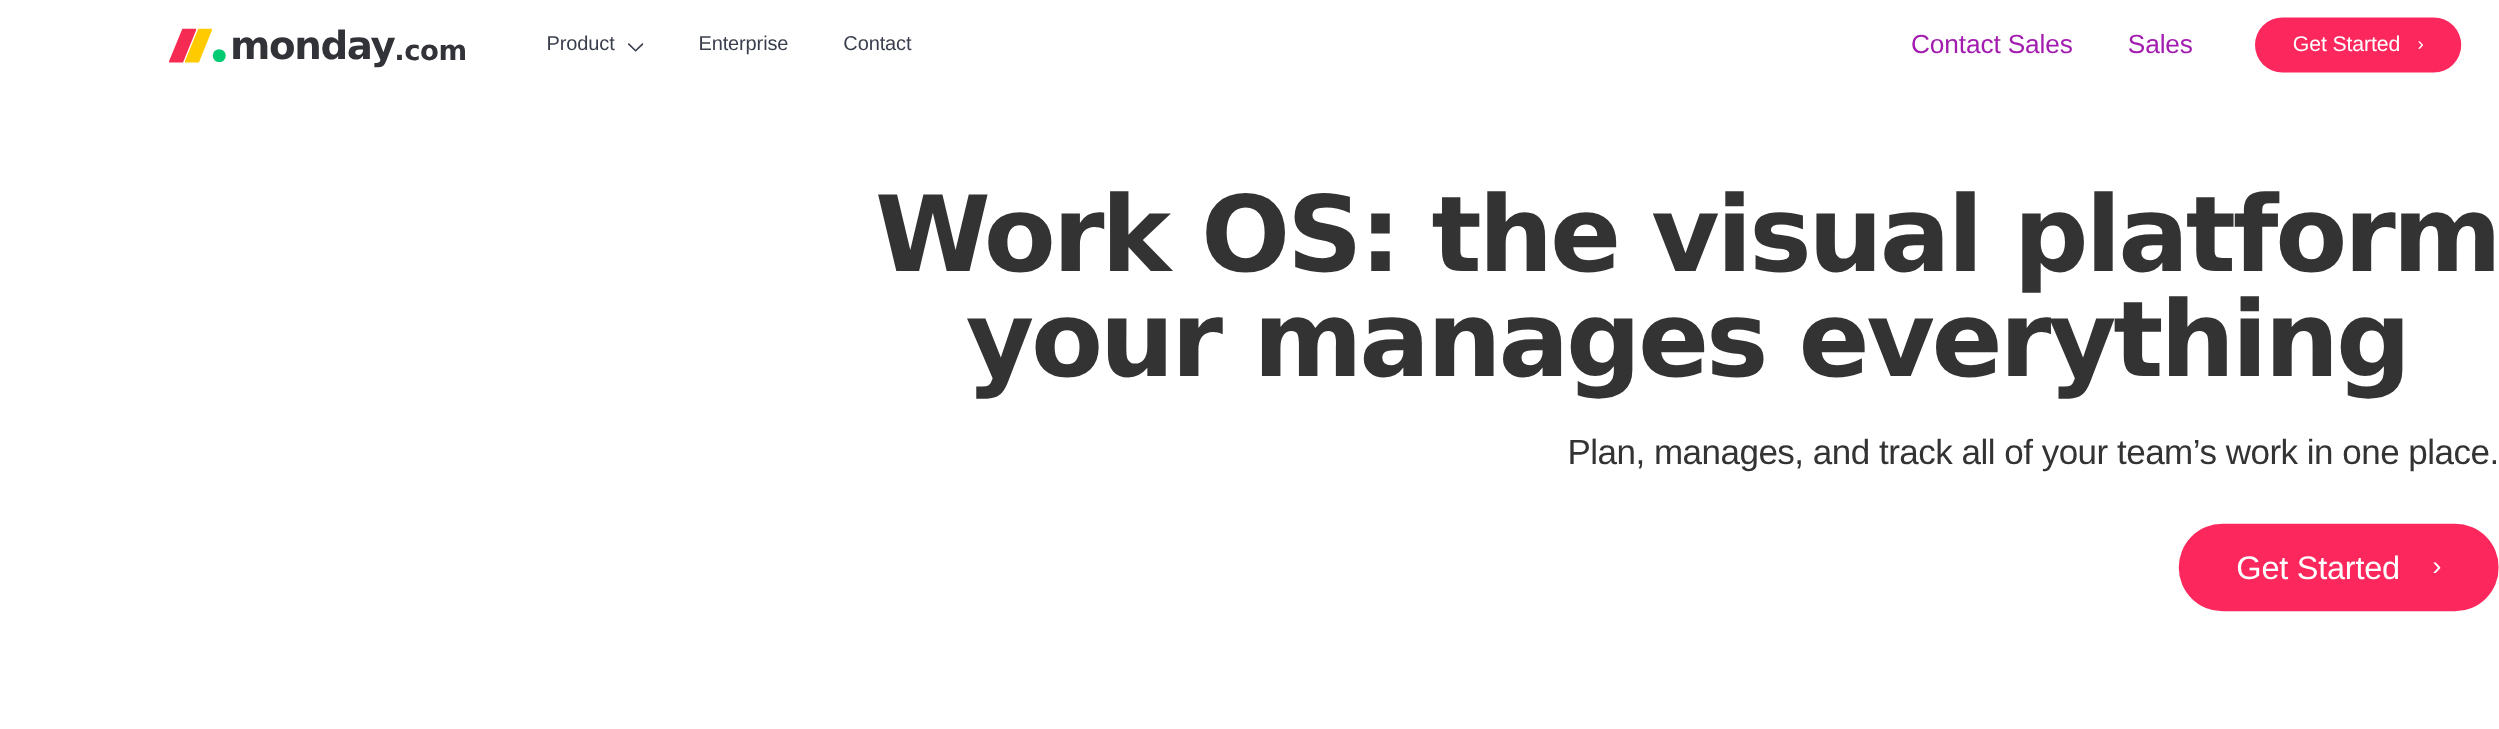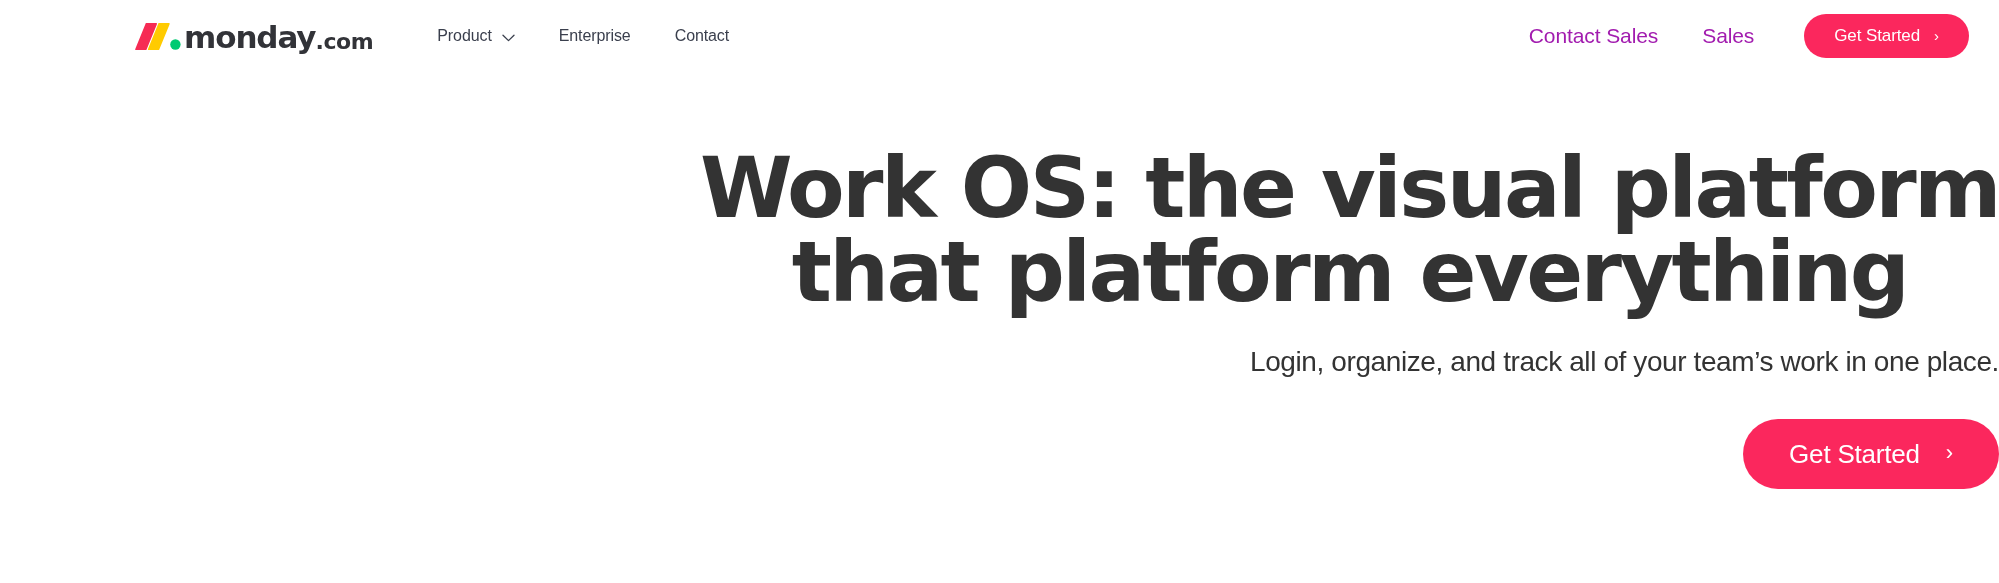--- a/index.html
+++ b/index.html
@@ -244,24 +244,24 @@
         <span class="arrow">›</span>
       </button>
     </div>
 
   </header>
 
   <section class="hero">
 
     <h1 class="hero-title">
       <span class="l1">Work OS: the visual platform</span>
-      <span class="l2">that platform everything</span>
+      <span class="l2">your manages everything</span>
     </h1>
 
-    <p class="hero-sub">Login, organize, and track all of your team’s work in one place.</p>
+    <p class="hero-sub">Plan, manages, and track all of your team’s work in one place.</p>
 
     <button class="btn-pill-lg">
       <span>Get Started</span>
       <span class="arrow">›</span>
     </button>
 
   </section>
 
 </div>
 

